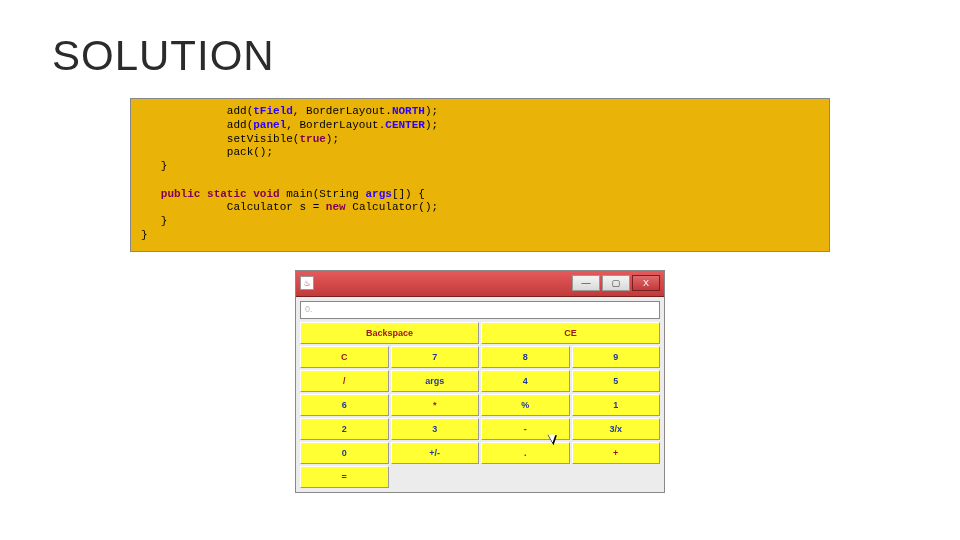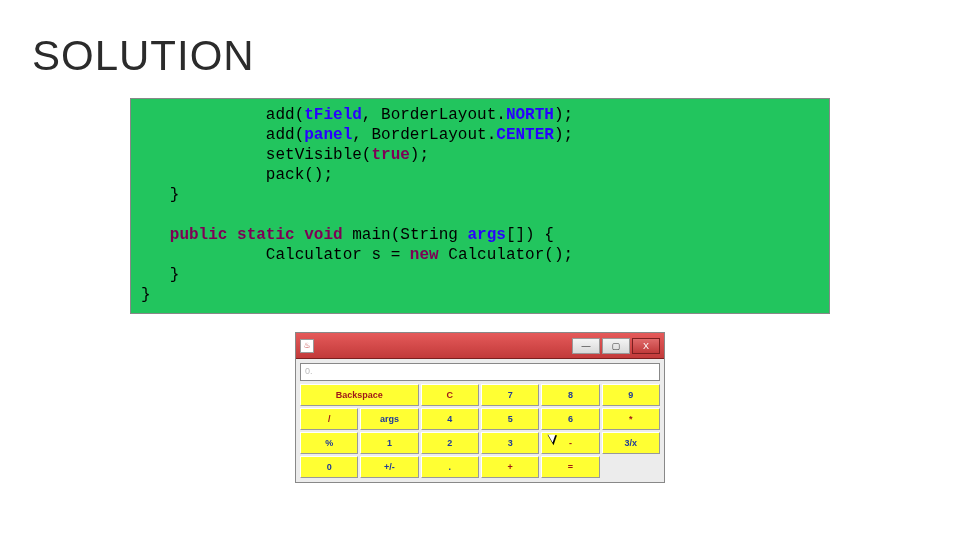--- a/index.html
+++ b/index.html
@@ -1,27 +1,27 @@
 <!DOCTYPE html>
 <html><head>
 <meta charset="utf-8">
 <style>
   * { box-sizing: border-box; margin: 0; padding: 0; }
   html, body { width: 960px; height: 540px; background: #fff; font-family: "Segoe UI", Arial, sans-serif; }
-  .slide { width: 960px; height: 540px; position: relative; padding: 32px 32px; }
+  .slide { width: 960px; height: 540px; position: relative; padding: 32px 52px; }
   .title { font-size: 42px; font-weight: 400; color: #2b2b2b; letter-spacing: 1px; margin-bottom: 18px; }
 
   .code-block {
     margin: 0 auto 18px auto;
     width: 700px;
-    background: #22c55e;
+    background: #eab308;
     border: 1px solid #888;
     padding: 6px 10px 8px 10px;
     font-family: "Courier New", monospace;
-    font-size: 16px;
+    font-size: 11px;
     line-height: 1.25;
     color: #000;
     white-space: pre;
   }
   .code-block .ident { color: #2a00ff; font-weight: bold; }
   .code-block .kw { color: #7f0055; font-weight: bold; }
 
   .calc-wrap { width: 370px; margin: 0 auto; border: 1px solid #888; }
   .win-chrome {
     height: 26px;
@@ -36,21 +36,21 @@
   .win-btn {
     width: 28px; height: 16px; font-size: 9px; line-height: 14px; text-align: center;
     background: linear-gradient(#f4f4f4,#d9d9d9); border: 1px solid #999; color:#333;
   }
   .win-btn.close { background: linear-gradient(#e06a6a,#c03a3a); color:#fff; border-color:#7a1f1f;}
   .calc-body { background: #ececec; padding: 4px; }
   .display {
     width: 100%; height: 18px; background: #fff; border: 1px solid #888;
     font-size: 9px; color: #bbb; padding: 2px 4px;
   }
-  .grid { display: grid; grid-template-columns: repeat(6, 1fr); gap: 2px; margin-top: 3px; }
+  .grid { display: grid; grid-template-columns: repeat(4, 1fr); gap: 2px; margin-top: 3px; }
   .key {
     height: 22px;
     background: #ffff33;
     border-top: 1px solid #fff;
     border-left: 1px solid #fff;
     border-right: 1px solid #999;
     border-bottom: 1px solid #999;
     font-size: 9px; font-weight: bold;
     display: flex; align-items: center; justify-content: center;
     color: #a01818;
@@ -97,20 +97,21 @@
       <div class="win-btns">
         <div class="win-btn">—</div>
         <div class="win-btn">▢</div>
         <div class="win-btn close">X</div>
       </div>
     </div>
     <div class="calc-body">
       <div class="display">0.</div>
       <div class="grid">
         <div class="key span2">Backspace</div>
+        <div class="key span2">CE</div>
         <div class="key">C</div>
 
         <div class="key blue">7</div>
         <div class="key blue">8</div>
         <div class="key blue">9</div>
         <div class="key">/</div>
         <div class="key blue">args</div>
 
         <div class="key blue">4</div>
         <div class="key blue">5</div>

